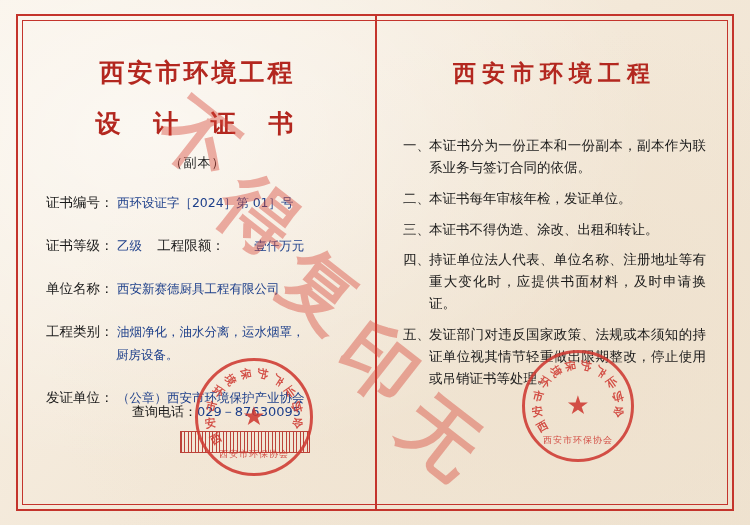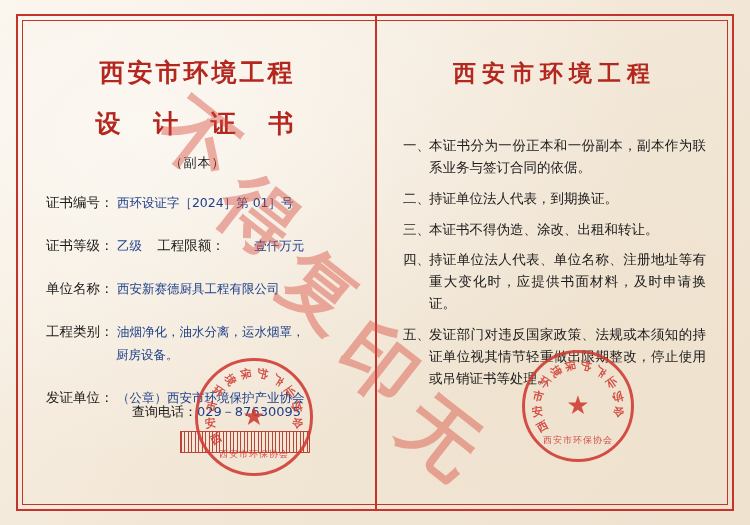--- a/index.html
+++ b/index.html
@@ -314,21 +314,21 @@
   <div class="right-panel">
     <div class="right-title">西安市环境工程</div>
 
     <ul class="notice-list">
       <li>
         <span class="num">一、</span>
         <span class="txt">本证书分为一份正本和一份副本，副本作为联系业务与签订合同的依倨。</span>
       </li>
       <li>
         <span class="num">二、</span>
-        <span class="txt">持证单位法人代表，到期换证。</span>
+        <span class="txt">本证书每年审核年检，发证单位。</span>
       </li>
       <li>
         <span class="num">三、</span>
         <span class="txt">本证书不得伪造、涂改、出租和转让。</span>
       </li>
       <li>
         <span class="num">四、</span>
         <span class="txt">持证单位法人代表、单位名称、注册地址等有重大变化时，应提供书面材料，及时申请换证。</span>
       </li>
       <li>

